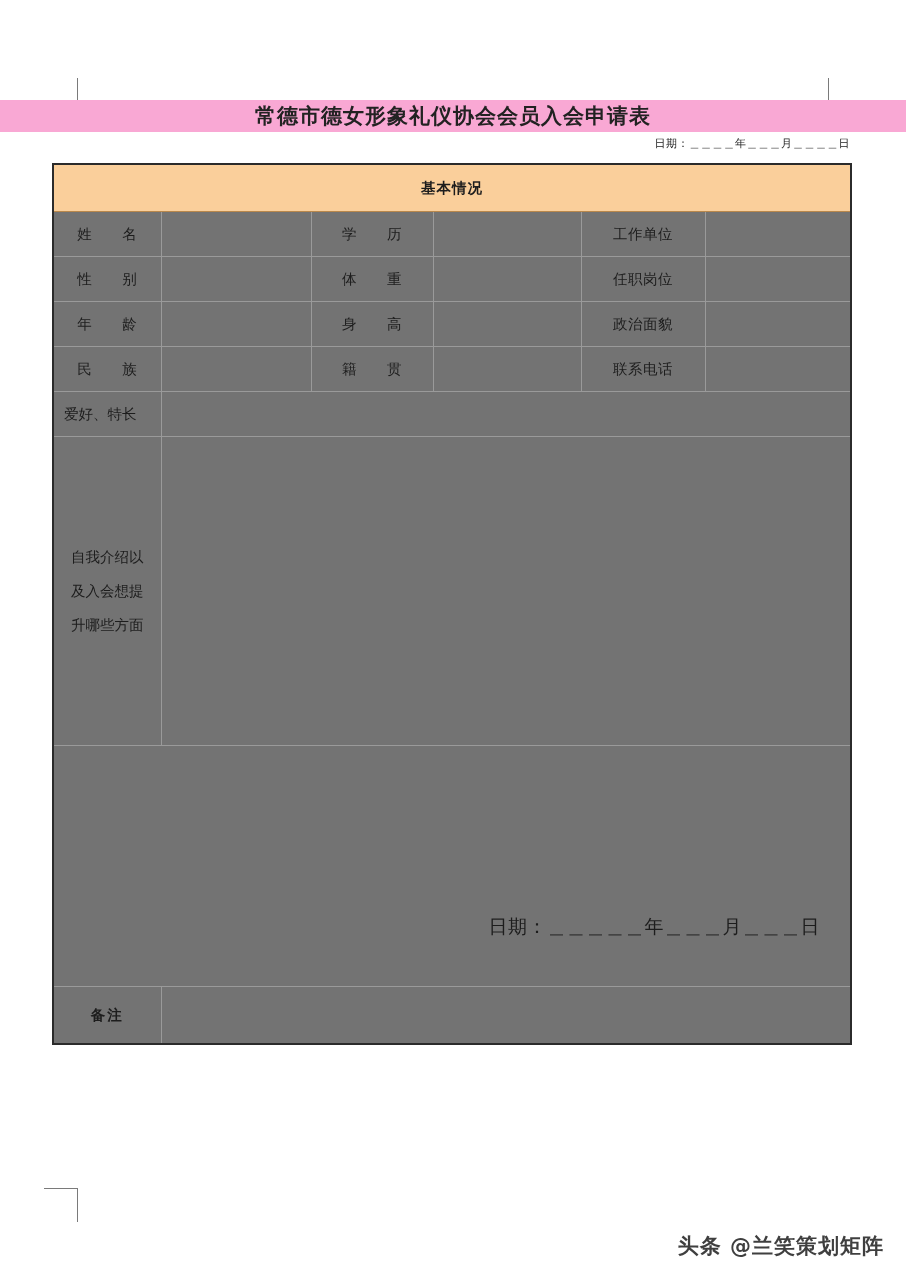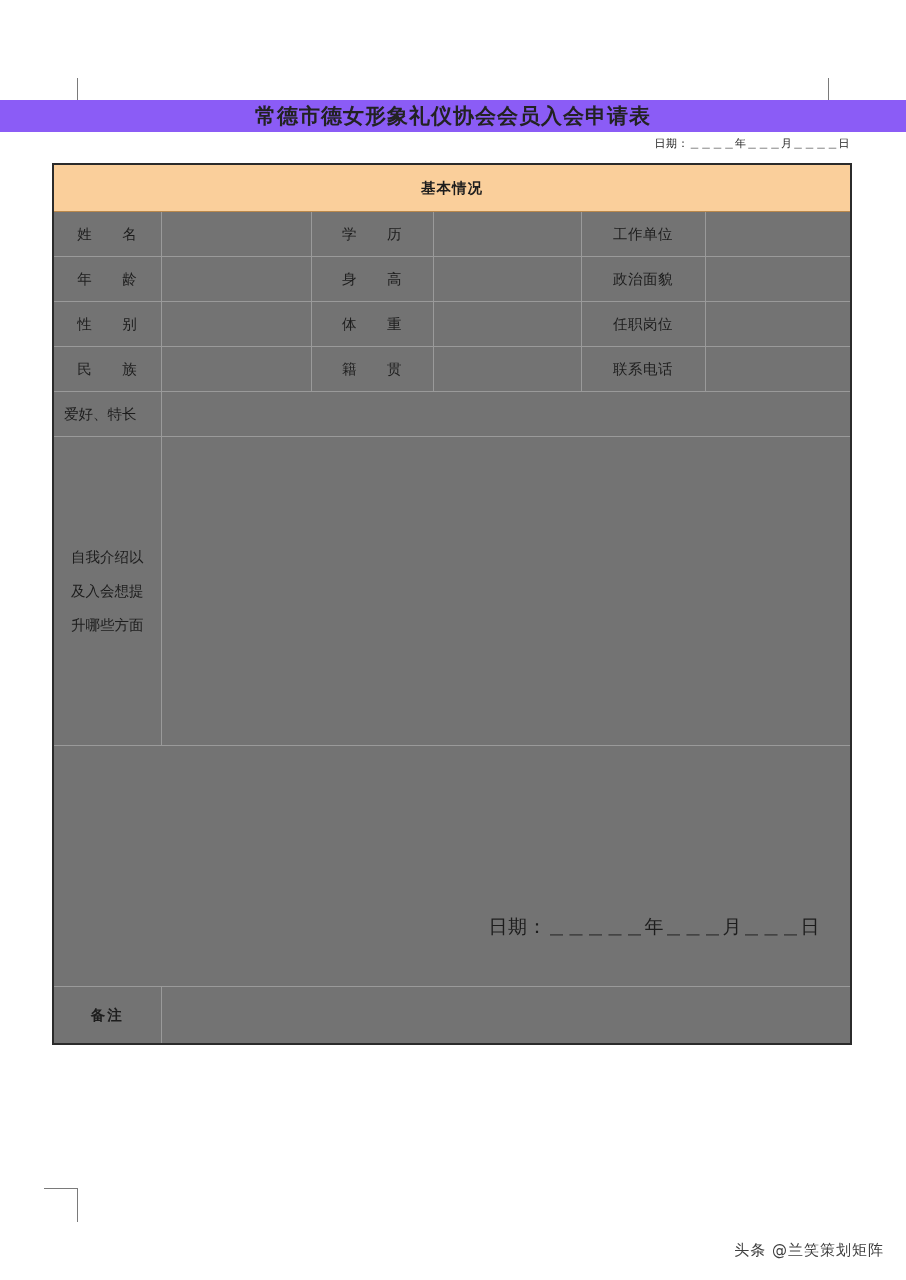--- a/index.html
+++ b/index.html
@@ -59,21 +59,21 @@
   .doc-title {
     position: absolute;
     left: 0;
     top: 100px;
     width: 906px;
     text-align: center;
     font-size: 21px;
     font-weight: 700;
     letter-spacing: 1px;
     color: #222222;
-    background: #8b5cf6;
+    background: #f9a8d4;
     padding: 2px 0;
     line-height: 28px;
   }
 
   
   .date-line-top {
     position: absolute;
     right: 56px;
     top: 136px;
     font-size: 11px;
@@ -152,22 +152,22 @@
     font-weight: 700;
     font-size: 15.5px;
     letter-spacing: 2px;
   }
 
   
   .watermark {
     position: absolute;
     right: 22px;
     bottom: 20px;
-    font-size: 15px;
-    font-weight: 400;
+    font-size: 21px;
+    font-weight: 700;
     color: #2f2f2f;
     letter-spacing: 1px;
     opacity: 0.92;
   }
 </style>
 </head>
 <body>
 
 <div id="page">
 
@@ -206,34 +206,34 @@
       <tr class="data-row">
         <td class="label-cell">姓　　名</td>
         <td></td>
         <td class="label-cell">学　　历</td>
         <td></td>
         <td class="label-cell">工作单位</td>
         <td></td>
       </tr>
 
       <tr class="data-row">
+        <td class="label-cell">性　　别</td>
+        <td></td>
+        <td class="label-cell">体　　重</td>
+        <td></td>
+        <td class="label-cell">任职岗位</td>
+        <td></td>
+      </tr>
+
+      <tr class="data-row">
         <td class="label-cell">年　　龄</td>
         <td></td>
         <td class="label-cell">身　　高</td>
         <td></td>
         <td class="label-cell">政治面貌</td>
-        <td></td>
-      </tr>
-
-      <tr class="data-row">
-        <td class="label-cell">性　　别</td>
-        <td></td>
-        <td class="label-cell">体　　重</td>
-        <td></td>
-        <td class="label-cell">任职岗位</td>
         <td></td>
       </tr>
 
       <tr class="data-row">
         <td class="label-cell">民　　族</td>
         <td></td>
         <td class="label-cell">籍　　贯</td>
         <td></td>
         <td class="label-cell">联系电话</td>
         <td></td>

